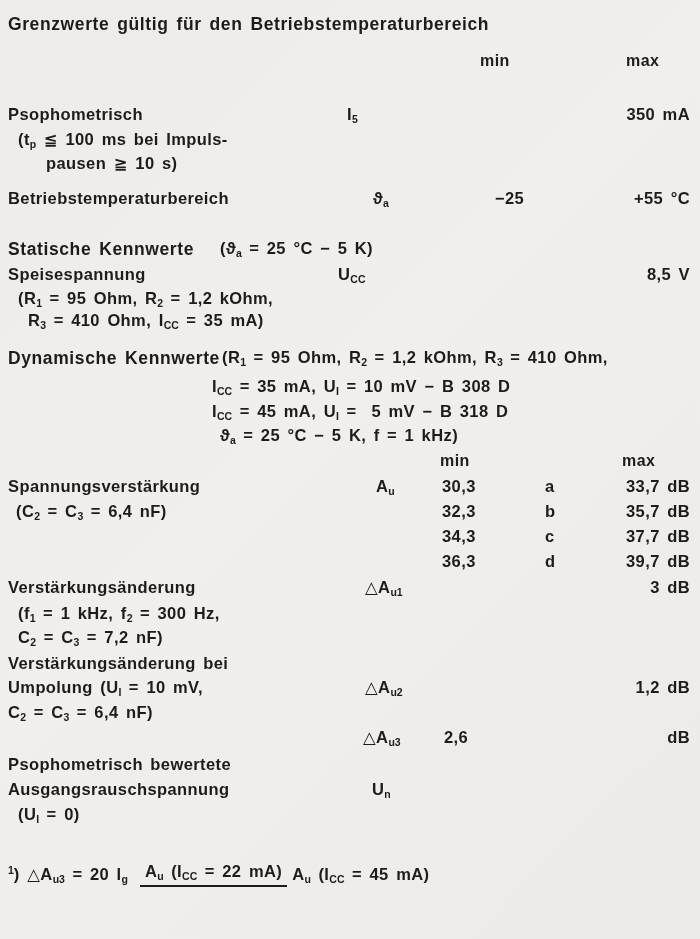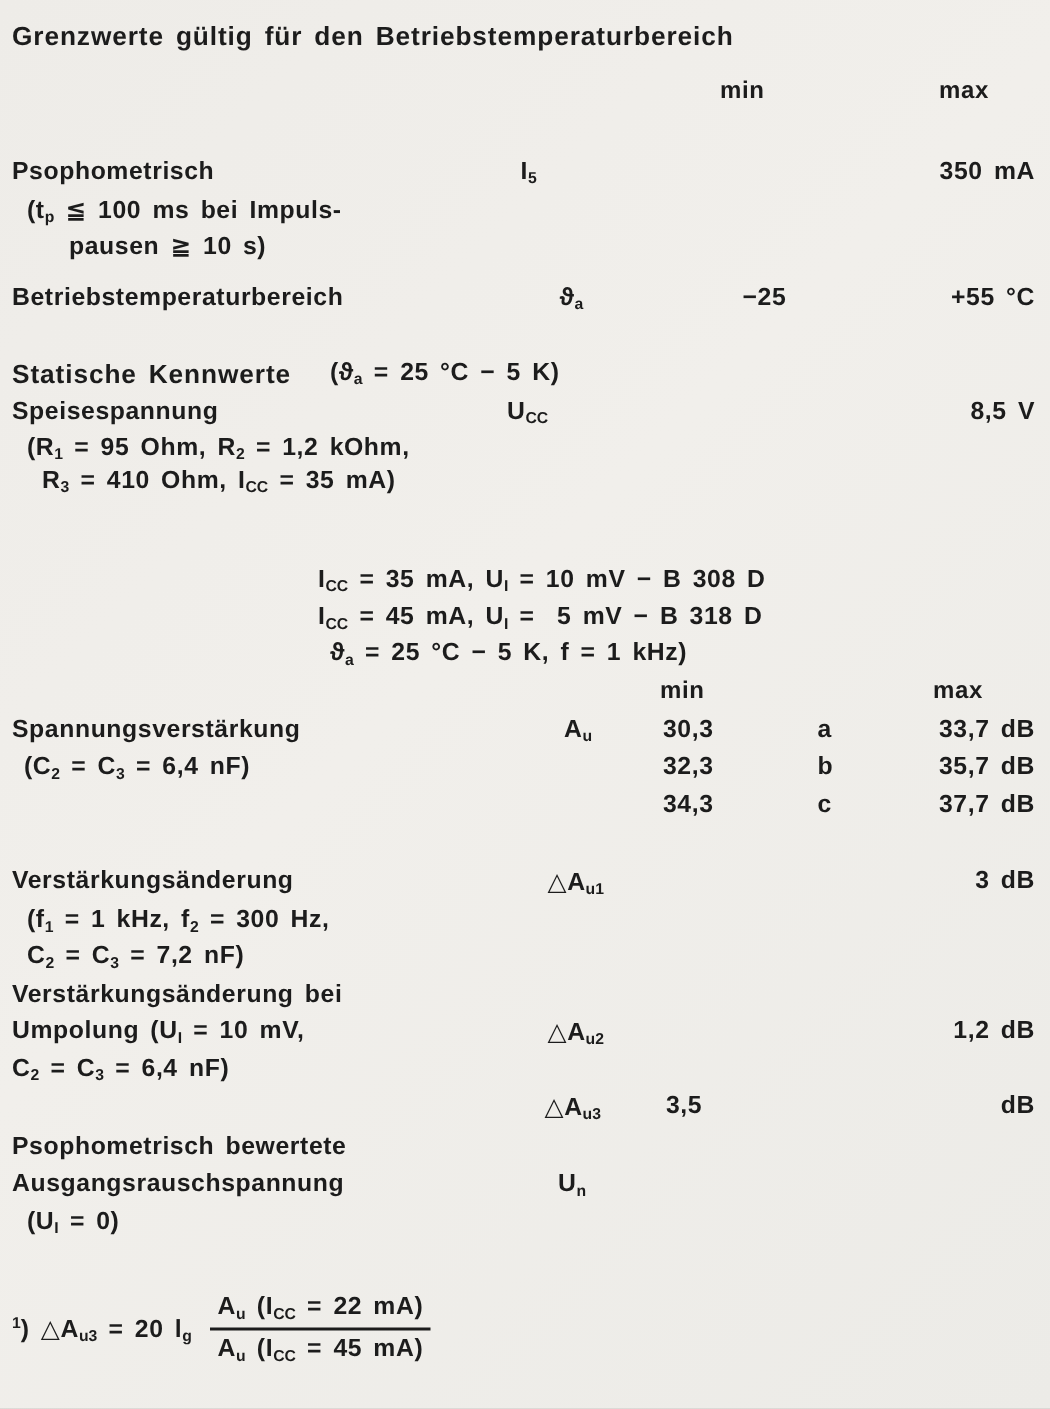--- a/index.html
+++ b/index.html
@@ -17,21 +17,21 @@
     overflow:hidden;
   }
   .r{position:absolute;left:0;right:0;height:24px;}
   .a{position:absolute;white-space:pre;}
   .right{right:10px;text-align:right;}
   .title{font-size:17.5px;letter-spacing:0.6px;}
   sub{font-size:10.5px;line-height:0;vertical-align:-3px;letter-spacing:0;}
   sup{font-size:10.5px;line-height:0;vertical-align:6px;letter-spacing:0;}
   .hdr{font-weight:700;font-size:16px;}
   .fnwrap{position:absolute;display:flex;align-items:center;gap:12px;}
-  .frac{display:inline-flex;flex-direction:column;text-align:center;}
+  .frac{display:inline-flex;flex-direction:row;text-align:center;}
   .frac .num{border-bottom:2px solid #1c1c1c;padding:0 5px 4px 5px;}
   .frac .den{padding:3px 5px 0 5px;}
 </style>
 </head>
 <body>
 
 <div class="page">
 
   <div class="r" style="top:14px">
     <span class="a title" style="left:8px">Grenzwerte gültig für den Betriebstemperaturbereich</span>
@@ -72,20 +72,24 @@
     <span class="a" style="left:338px">U<sub>CC</sub></span>
     <span class="a right">8,5 V</span>
   </div>
   <div class="r" style="top:289px">
     <span class="a" style="left:18px">(R<sub>1</sub> = 95 Ohm, R<sub>2</sub> = 1,2 kOhm,</span>
   </div>
   <div class="r" style="top:311px">
     <span class="a" style="left:28px">R<sub>3</sub> = 410 Ohm, I<sub>CC</sub> = 35 mA)</span>
   </div>
 
+  <div class="r" style="top:348px">
+    <span class="a title" style="left:8px">Dynamische Kennwerte</span>
+    <span class="a" style="left:222px">(R<sub>1</sub> = 95 Ohm, R<sub>2</sub> = 1,2 kOhm, R<sub>3</sub> = 410 Ohm,</span>
+  </div>
   <div class="r" style="top:377px">
     <span class="a" style="left:212px">I<sub>CC</sub> = 35 mA, U<sub>I</sub> = 10 mV − B 308 D</span>
   </div>
   <div class="r" style="top:402px">
     <span class="a" style="left:212px">I<sub>CC</sub> = 45 mA, U<sub>I</sub> =  5 mV − B 318 D</span>
   </div>
   <div class="r" style="top:426px">
     <span class="a" style="left:220px">ϑ<sub>a</sub> = 25 °C − 5 K, f = 1 kHz)</span>
   </div>
 
@@ -105,20 +109,25 @@
     <span class="a" style="left:16px">(C<sub>2</sub> = C<sub>3</sub> = 6,4 nF)</span>
     <span class="a" style="left:442px">32,3</span>
     <span class="a" style="left:545px">b</span>
     <span class="a right">35,7 dB</span>
   </div>
   <div class="r" style="top:527px">
     <span class="a" style="left:442px">34,3</span>
     <span class="a" style="left:545px">c</span>
     <span class="a right">37,7 dB</span>
   </div>
+  <div class="r" style="top:552px">
+    <span class="a" style="left:442px">36,3</span>
+    <span class="a" style="left:545px">d</span>
+    <span class="a right">39,7 dB</span>
+  </div>
 
   <div class="r" style="top:578px">
     <span class="a" style="left:8px">Verstärkungsänderung</span>
     <span class="a" style="left:365px">△A<sub>u1</sub></span>
     <span class="a right">3 dB</span>
   </div>
   <div class="r" style="top:604px">
     <span class="a" style="left:18px">(f<sub>1</sub> = 1 kHz, f<sub>2</sub> = 300 Hz,</span>
   </div>
   <div class="r" style="top:628px">
@@ -132,21 +141,21 @@
     <span class="a" style="left:8px">Umpolung (U<sub>I</sub> = 10 mV,</span>
     <span class="a" style="left:365px">△A<sub>u2</sub></span>
     <span class="a right">1,2 dB</span>
   </div>
   <div class="r" style="top:703px">
     <span class="a" style="left:8px">C<sub>2</sub> = C<sub>3</sub> = 6,4 nF)</span>
   </div>
 
   <div class="r" style="top:728px">
     <span class="a" style="left:363px">△A<sub>u3</sub></span>
-    <span class="a" style="left:444px">3,5</span>
+    <span class="a" style="left:444px">2,6</span>
     <span class="a right">dB</span>
   </div>
 
   <div class="r" style="top:780px">
     <span class="a" style="left:8px">Ausgangsrauschspannung</span>
     <span class="a" style="left:372px">U<sub>n</sub></span>
   </div>
   <div class="r" style="top:755px">
     <span class="a" style="left:8px">Psophometrisch bewertete</span>
   </div>

